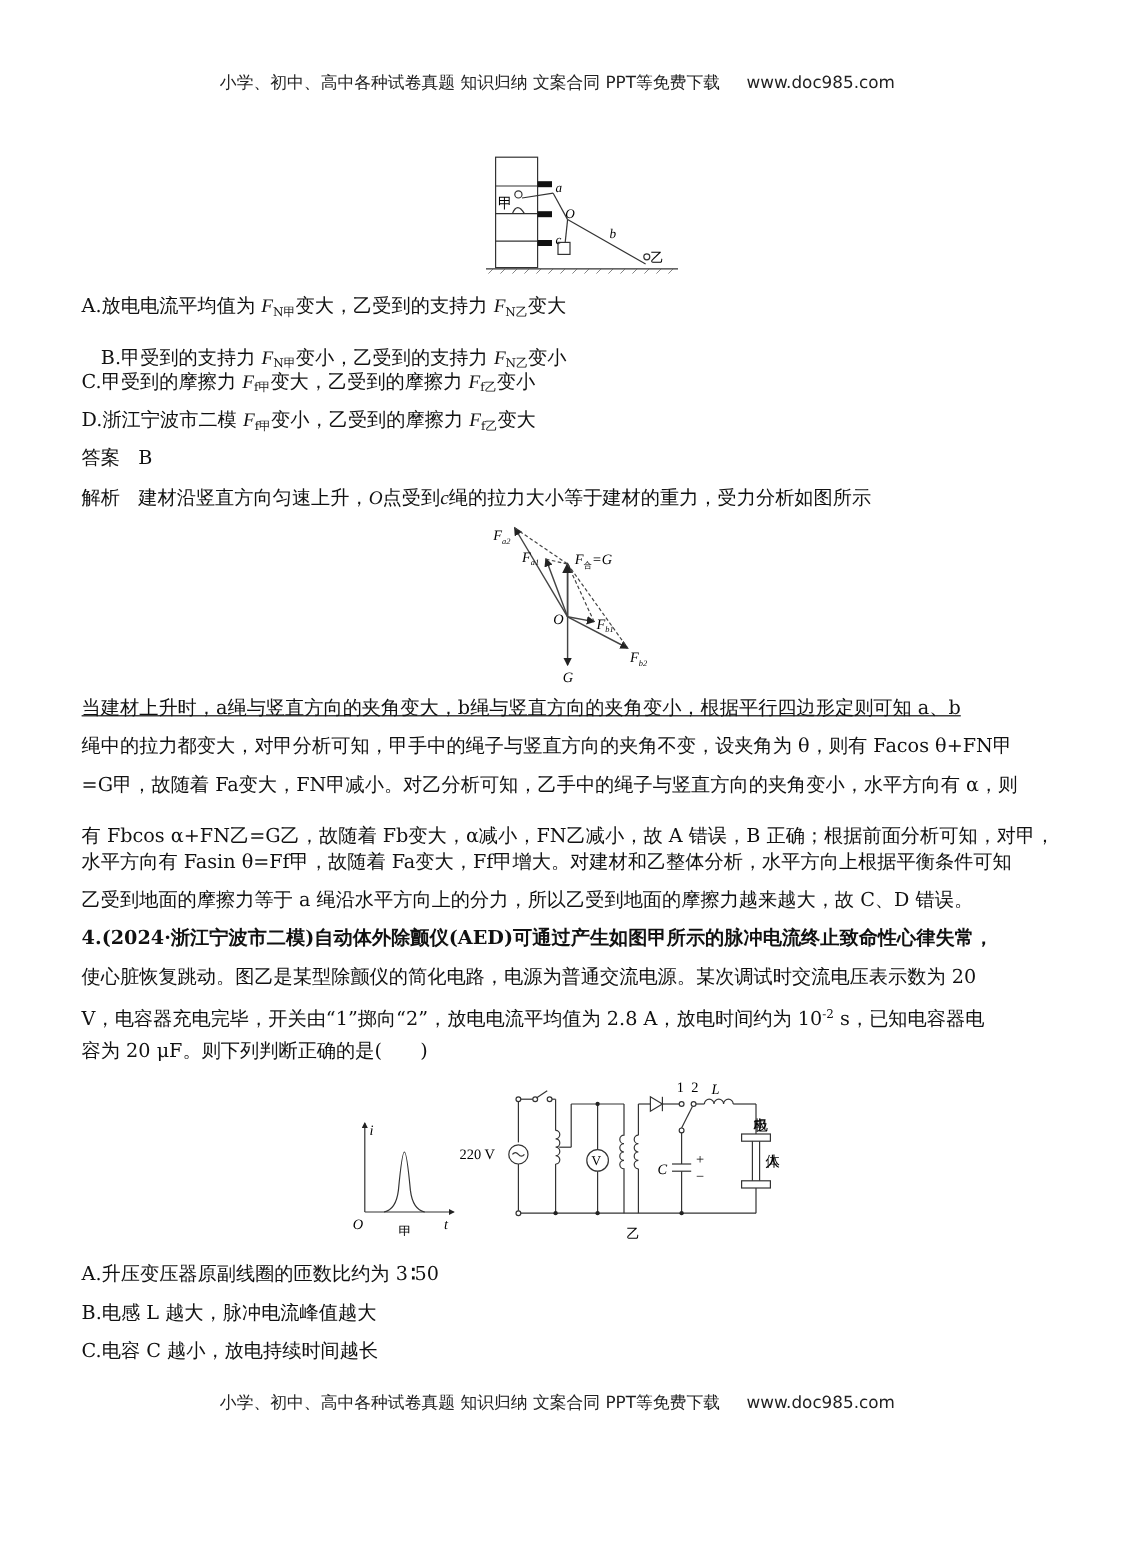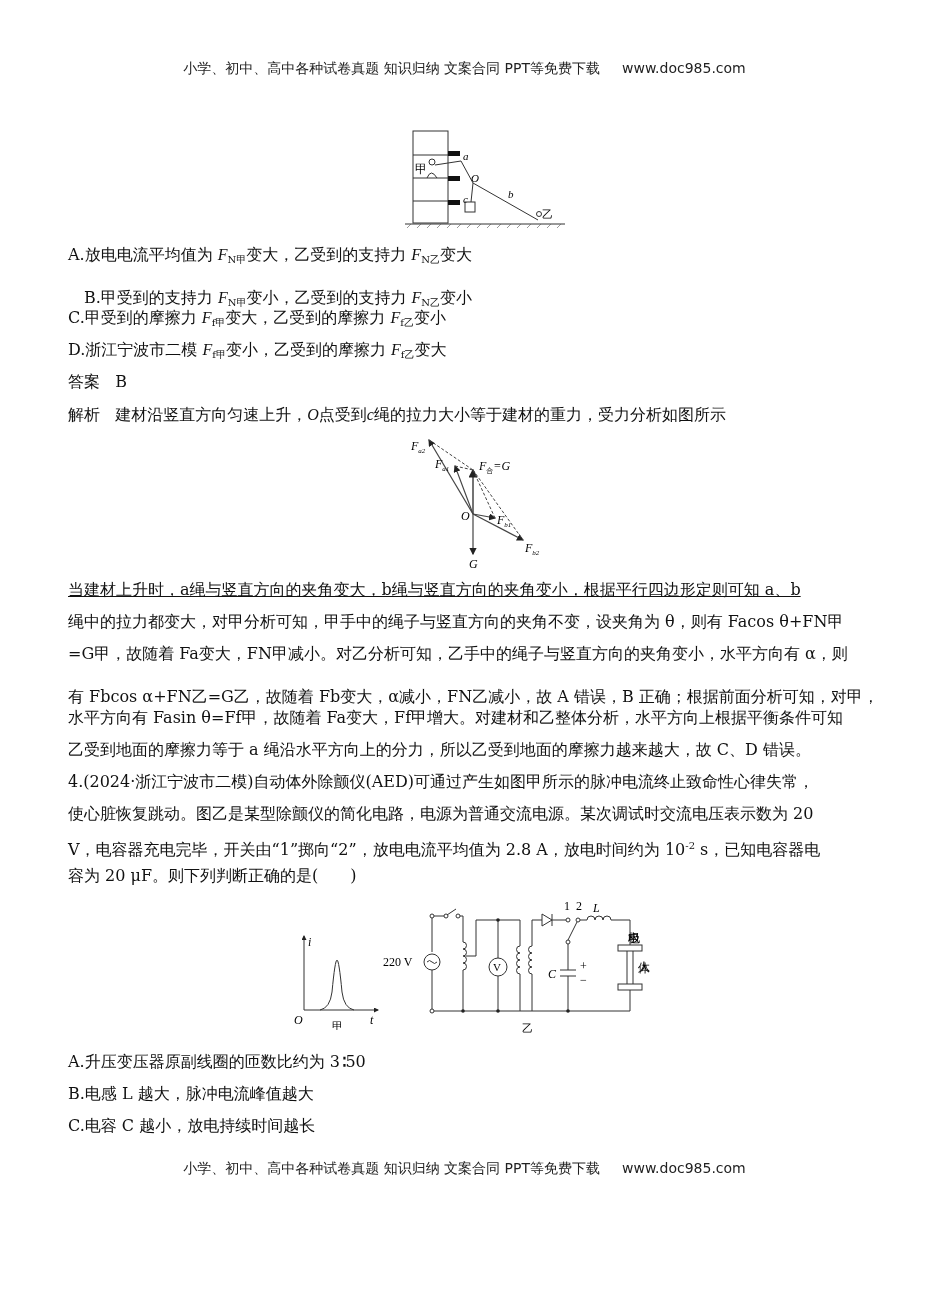--- a/index.html
+++ b/index.html
@@ -113,21 +113,21 @@
   <text x="64" y="136" font-size="12" font-style="italic">G</text>
 </svg>
 
 <div class="line" style="top:580px;text-decoration:underline;">当建材上升时，a绳与竖直方向的夹角变大，b绳与竖直方向的夹角变小，根据平行四边形定则可知 a、b</div>
 <div class="line" style="top:612px;">绳中的拉力都变大，对甲分析可知，甲手中的绳子与竖直方向的夹角不变，设夹角为 θ，则有 Facos θ+FN甲</div>
 <div class="line" style="top:644px;">=G甲，故随着 Fa变大，FN甲减小。对乙分析可知，乙手中的绳子与竖直方向的夹角变小，水平方向有 α，则</div>
 <div class="line" style="top:676px;margin-top:11px;">有 Fbcos α+FN乙=G乙，故随着 Fb变大，α减小，FN乙减小，故 A 错误，B 正确；根据前面分析可知，对甲，</div>
 <div class="line" style="top:708px;">水平方向有 Fasin θ=Ff甲，故随着 Fa变大，Ff甲增大。对建材和乙整体分析，水平方向上根据平衡条件可知</div>
 <div class="line" style="top:740px;">乙受到地面的摩擦力等于 a 绳沿水平方向上的分力，所以乙受到地面的摩擦力越来越大，故 C、D 错误。</div>
 
-<div class="line" style="top:772px;">4.(2024·浙江宁波市二模)自动体外除颤仪(AED)可通过产生如图甲所示的脉冲电流终止致命性心律失常，</div>
+<div class="line" style="top:772px;font-weight:bold;">4.(2024·浙江宁波市二模)自动体外除颤仪(AED)可通过产生如图甲所示的脉冲电流终止致命性心律失常，</div>
 <div class="line" style="top:804px;">使心脏恢复跳动。图乙是某型除颤仪的简化电路，电源为普通交流电源。某次调试时交流电压表示数为 20</div>
 <div class="line" style="top:836px;">
   <span>V，电容器充电完毕，开关由“1”掷向“2”，放电电流平均值为 2.8 A，放电时间约为 10</span><sup>-2</sup><span> s，已知电容器电</span>
 </div>
 <div class="line" style="top:866px;">容为 20 μF。则下列判断正确的是(　　)</div>
 
 <svg class="fig" style="left:292px; top:930px;" width="90" height="100" viewBox="0 0 90 100">
   <defs>
     <marker id="ar2" markerWidth="5" markerHeight="5" refX="4" refY="2.5" orient="auto">
         <path d="M0,0 L5,2.5 L0,5 z" fill="#222"></path>

